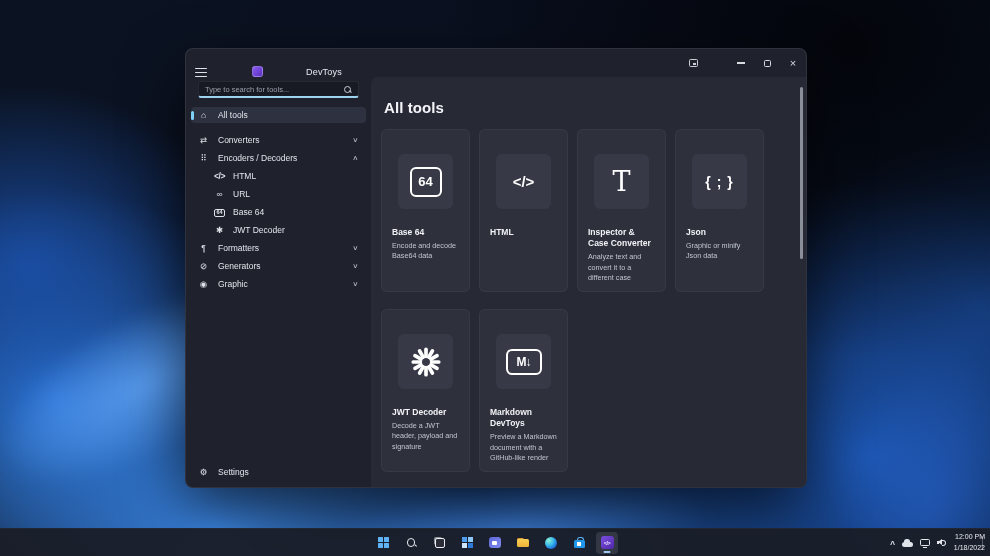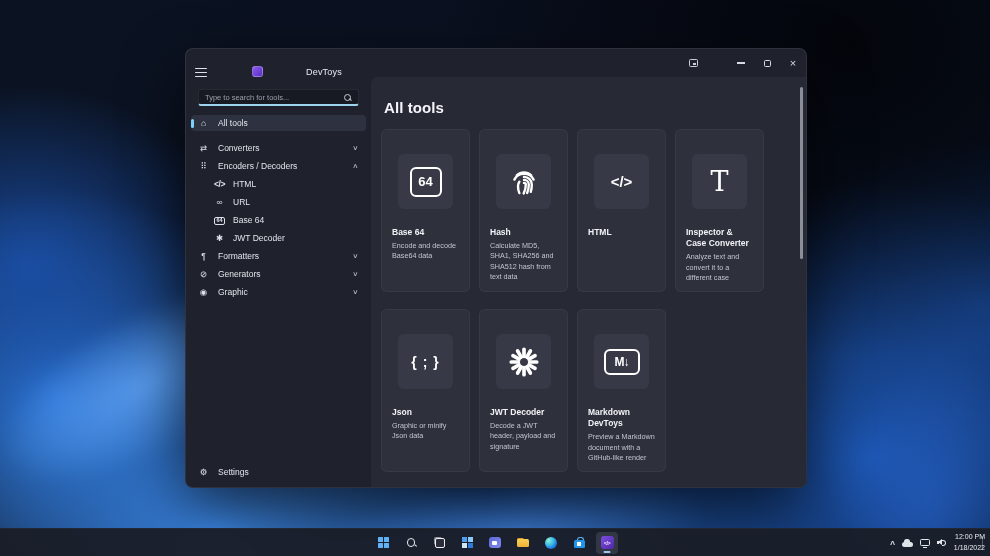--- a/index.html
+++ b/index.html
@@ -45,21 +45,21 @@
   .compact-box::after { content:""; position:absolute; right:1px; bottom:1px; width:3px; height:2.5px; background:#c9cdd4; }
   .compact-gap { width:22px; }
   .min-line { width:8px; height:1.2px; background:#d7dae0; }
   .max-box { width:7px; height:7px; border:1.1px solid #d7dae0; border-radius:1.5px; }
   .close-x { font-size:11px; line-height:1; }
 
   .win-body { flex:1; display:flex; min-height:0; }
 
   
   .sidebar { width:185px; flex:0 0 185px; display:flex; flex-direction:column; padding-bottom:6px; }
-  .searchbox { margin:12px 12px 8px 12px; height:17px; background:#171a23; border:1px solid rgba(255,255,255,.07);
+  .searchbox { margin:4px 12px 8px 12px; height:17px; background:#171a23; border:1px solid rgba(255,255,255,.07);
     border-bottom:2px solid #9ed3ef; border-radius:3px; display:flex; align-items:center; padding:0 6px; }
   .searchbox input { flex:1; background:transparent; border:none; outline:none; color:#cfd3db;
     font-size:7.5px; font-family:"Liberation Sans", sans-serif; }
   .searchbox input::placeholder { color:#9aa0ac; }
   .mag { position:relative; width:9px; height:9px; flex:0 0 9px; }
   .mag::before { content:""; position:absolute; left:1px; top:1px; width:5px; height:5px;
     border:1.1px solid #c9cdd4; border-radius:50%; }
   .mag::after { content:""; position:absolute; left:6.2px; top:6.4px; width:2.8px; height:1.1px;
     background:#c9cdd4; transform:rotate(45deg); border-radius:1px; }
 
@@ -257,34 +257,20 @@
       <div class="cards">
 
         <div class="card">
           <div class="icwrap">
             <div class="icon-64">64</div>
           </div>
           <div class="ctitle">Base 64</div>
           <div class="cdesc">Encode and decode Base64 data</div>
         </div>
 
-        <div class="card">
-          <div class="icwrap">
-            <svg class="cicon" width="36" height="36" viewBox="0 0 24 24" fill="none" stroke="#ffffff" stroke-width="1.6" stroke-linecap="round">
-              <path d="M7.2 7.6C8.6 6.3 10.2 5.6 12 5.6s3.4.7 4.8 2"></path>
-              <path d="M5.6 10.4c1.2-2.4 3.6-3.8 6.4-3.8s5.2 1.4 6.4 3.8"></path>
-              <path d="M12 8.6c2.9 0 5.2 2.3 5.2 5.1 0 1.7-.2 3.3-.7 4.8"></path>
-              <path d="M12 10.6c1.8 0 3.2 1.4 3.2 3.1 0 2-.4 3.9-1.1 5.6"></path>
-              <path d="M12 12.6c.7 0 1.2.5 1.2 1.1 0 2.1-.5 4.1-1.4 5.9"></path>
-              <path d="M8.9 11.8c-.6.8-.9 1.9-.9 3 0 1.6.3 3.2.9 4.6"></path>
-            </svg>
-          </div>
-          <div class="ctitle">Hash</div>
-          <div class="cdesc">Calculate MD5, SHA1, SHA256 and SHA512 hash from text data</div>
-        </div>
 
         <div class="card">
           <div class="icwrap">
             <div class="icon-code">&lt;/&gt;</div>
           </div>
           <div class="ctitle">HTML</div>
         </div>
 
         <div class="card">
           <div class="icwrap">

